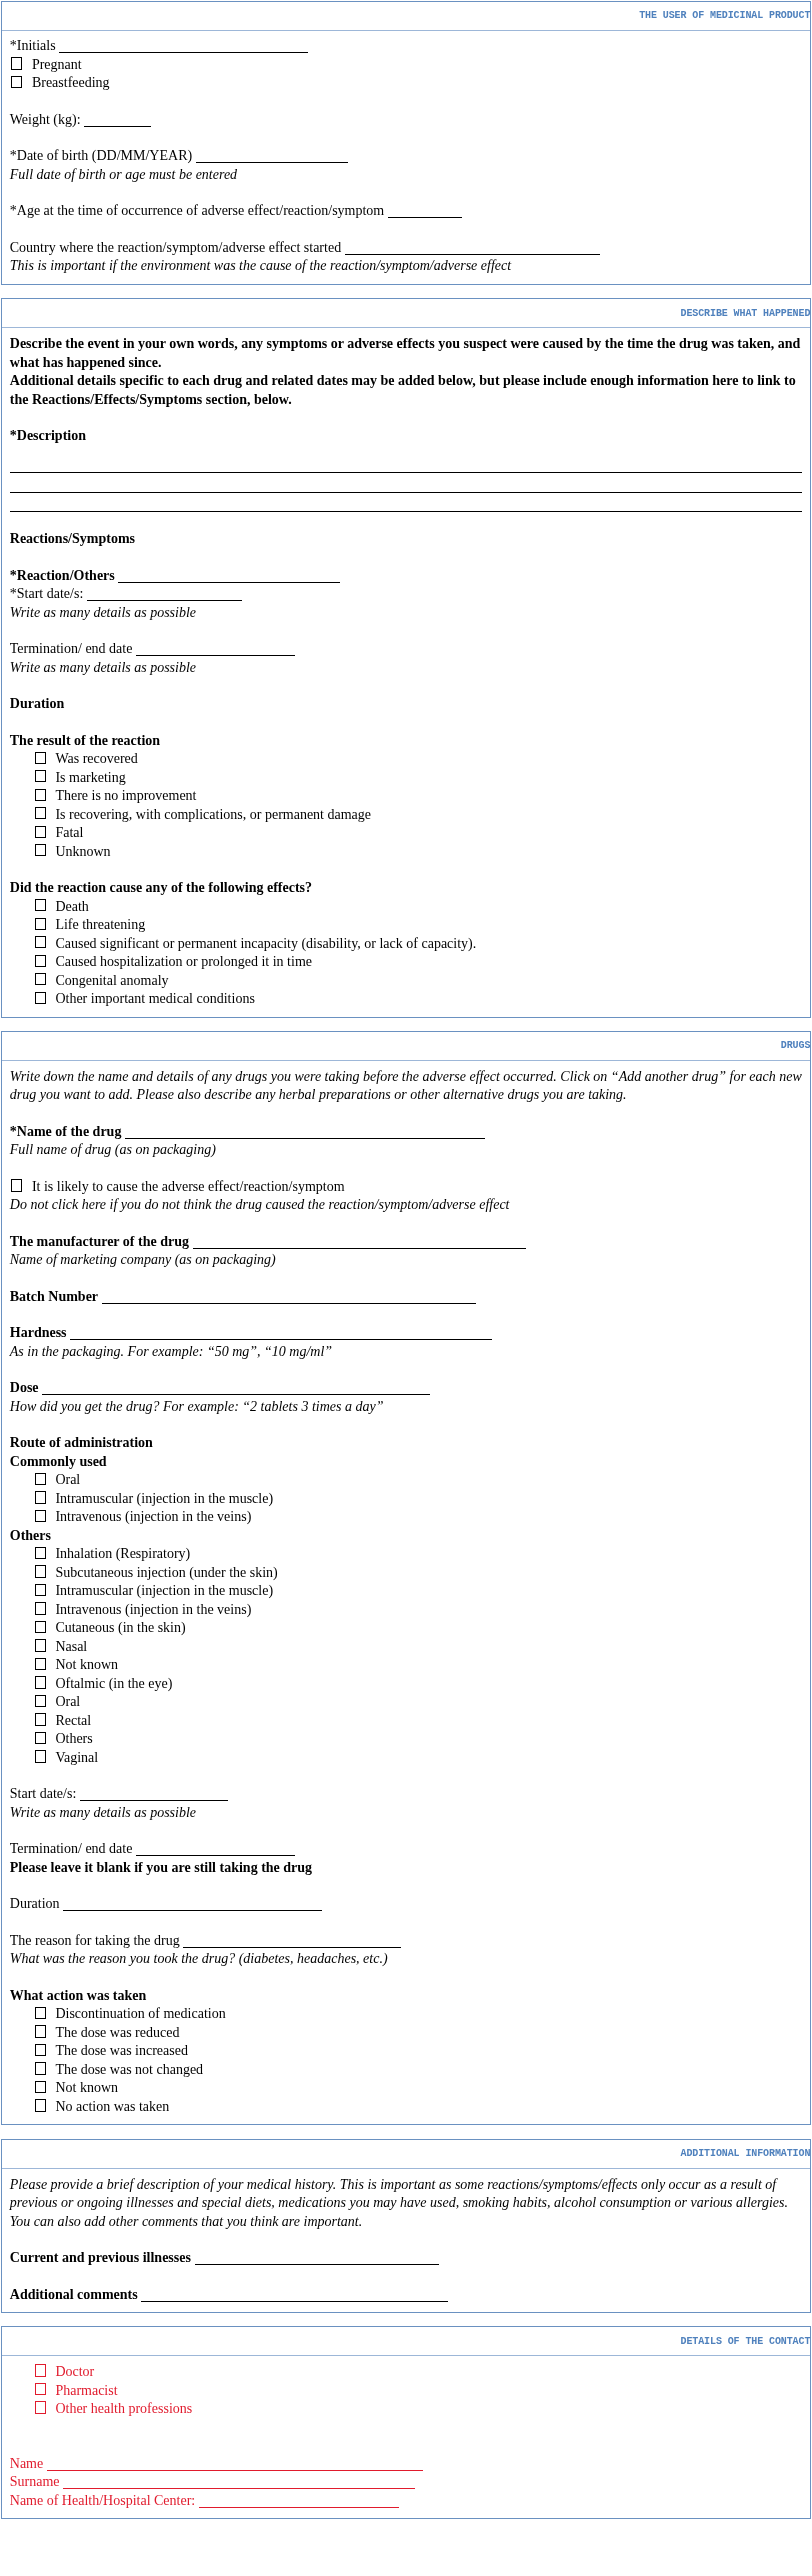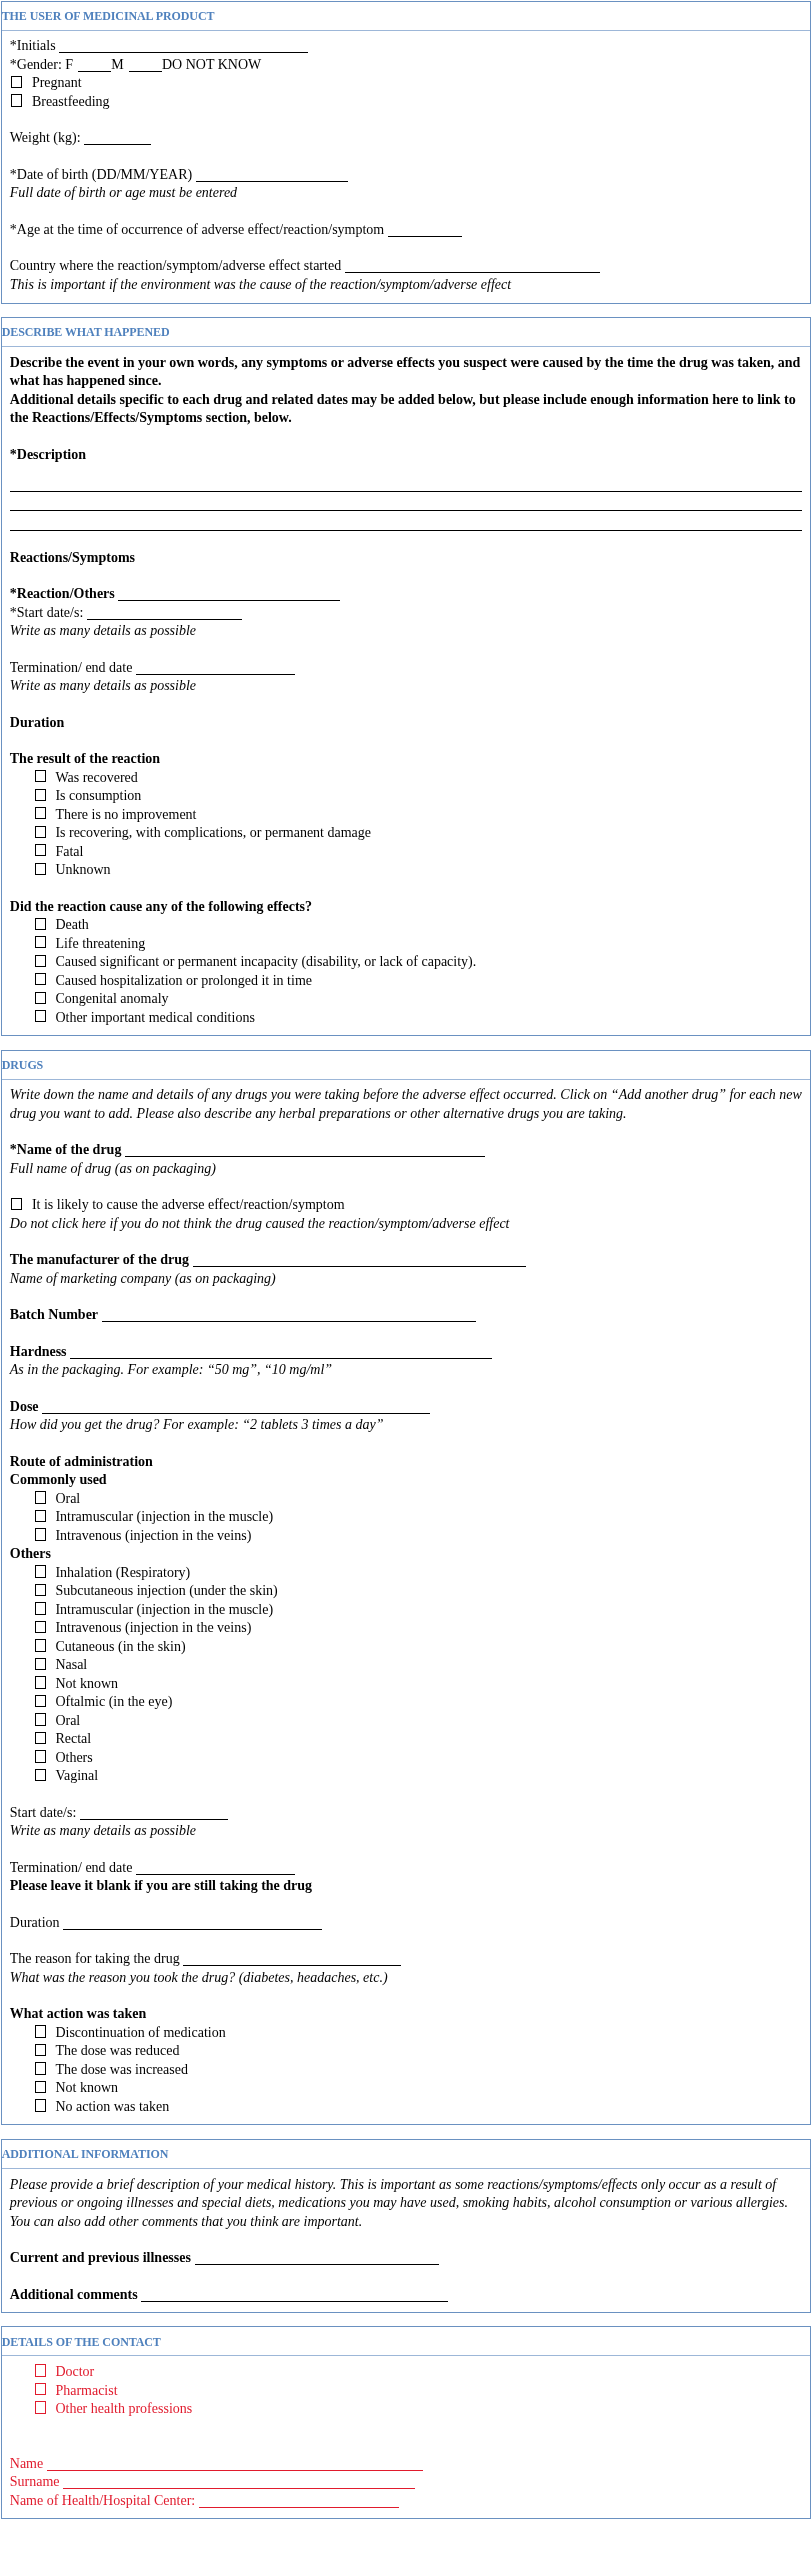--- a/index.html
+++ b/index.html
@@ -18,24 +18,24 @@
     color:var(--ink);
   }
   #form-root{padding:0.7px 0.7px 3px 0.7px;}
   .form-section{
     border:1.5px solid var(--border);
     margin:0 0 13.3px 0;
     background:#ffffff;
   }
   .form-section:last-child{margin-bottom:0;}
   .sec-header{
-    text-align:left;
-    font-family:Liberation Serif, serif;
+    text-align:right;
+    font-family:Liberation Mono, monospace;
     font-weight:bold;
-    font-size:12px;
+    font-size:10px;
     letter-spacing:-0.1px;
     color:var(--accent);
     padding:5.2px 0 4.4px 0;
     border-bottom:1.5px solid var(--sep);
   }
   .sec-body{padding:6.7px 8.1px 8.1px 8.1px;}
   .row{white-space:nowrap;}
   .b{font-weight:bold;}
   .note{font-style:italic;white-space:normal;}
   .txt{white-space:normal;font-weight:bold;}
@@ -70,21 +70,20 @@
   .red .line{border-bottom-color:var(--red);}
 </style>
 </head>
 <body>
 
 <div id="form-root">
     <section class="form-section">
       <div class="sec-header">THE USER OF MEDICINAL PRODUCT</div>
       <div class="sec-body">
         <div class="row"><span class="lbl">*Initials</span><span class="line" style="width: 249px;"></span></div>
-        <div class="row"><span class="seg-t">*Gender: F</span><span class="line" style="width: 33px;"></span><span class="seg-t">M</span><span class="line" style="width: 33px;"></span><span class="seg-t">DO NOT KNOW</span></div>
         <div class="chk lvl0"><span class="cb"></span><span class="lbl">Pregnant</span></div>
         <div class="chk lvl0"><span class="cb"></span><span class="lbl">Breastfeeding</span></div>
         <div class="gap"></div>
         <div class="row"><span class="lbl">Weight (kg):</span><span class="line" style="width: 67px;"></span></div>
         <div class="gap"></div>
         <div class="row"><span class="lbl">*Date of birth (DD/MM/YEAR)</span><span class="line" style="width: 152px;"></span></div>
         <div class="note">Full date of birth or age must be entered</div>
         <div class="gap"></div>
         <div class="row"><span class="lbl">*Age at the time of occurrence of adverse effect/reaction/symptom</span><span class="line" style="width: 74px;"></span></div>
         <div class="gap"></div>
@@ -110,21 +109,21 @@
         <div class="row"><span class="lbl">*Start date/s:</span><span class="line" style="width: 155px;"></span></div>
         <div class="note">Write as many details as possible</div>
         <div class="gap"></div>
         <div class="row"><span class="lbl">Termination/ end date</span><span class="line" style="width: 159px;"></span></div>
         <div class="note">Write as many details as possible</div>
         <div class="gap"></div>
         <div class="txt">Duration</div>
         <div class="gap"></div>
         <div class="txt">The result of the reaction</div>
         <div class="chk lvl1"><span class="cb"></span><span class="lbl">Was recovered</span></div>
-        <div class="chk lvl1"><span class="cb"></span><span class="lbl">Is consumption</span></div>
+        <div class="chk lvl1"><span class="cb"></span><span class="lbl">Is marketing</span></div>
         <div class="chk lvl1"><span class="cb"></span><span class="lbl">There is no improvement</span></div>
         <div class="chk lvl1"><span class="cb"></span><span class="lbl">Is recovering, with complications, or permanent damage</span></div>
         <div class="chk lvl1"><span class="cb"></span><span class="lbl">Fatal</span></div>
         <div class="chk lvl1"><span class="cb"></span><span class="lbl">Unknown</span></div>
         <div class="gap"></div>
         <div class="txt">Did the reaction cause any of the following effects?</div>
         <div class="chk lvl1"><span class="cb"></span><span class="lbl">Death</span></div>
         <div class="chk lvl1"><span class="cb"></span><span class="lbl">Life threatening</span></div>
         <div class="chk lvl1"><span class="cb"></span><span class="lbl">Caused significant or permanent incapacity (disability, or lack of capacity).</span></div>
         <div class="chk lvl1"><span class="cb"></span><span class="lbl">Caused hospitalization or prolonged it in time</span></div>
@@ -181,20 +180,21 @@
         <div class="gap"></div>
         <div class="row"><span class="lbl">Duration</span><span class="line" style="width: 259px;"></span></div>
         <div class="gap"></div>
         <div class="row"><span class="lbl">The reason for taking the drug</span><span class="line" style="width: 218px;"></span></div>
         <div class="note">What was the reason you took the drug? (diabetes, headaches, etc.)</div>
         <div class="gap"></div>
         <div class="txt b">What action was taken</div>
         <div class="chk lvl1"><span class="cb"></span><span class="lbl">Discontinuation of medication</span></div>
         <div class="chk lvl1"><span class="cb"></span><span class="lbl">The dose was reduced</span></div>
         <div class="chk lvl1"><span class="cb"></span><span class="lbl">The dose was increased</span></div>
+        <div class="chk lvl1"><span class="cb"></span><span class="lbl">The dose was not changed</span></div>
         <div class="chk lvl1"><span class="cb"></span><span class="lbl">Not known</span></div>
         <div class="chk lvl1"><span class="cb"></span><span class="lbl">No action was taken</span></div>
       </div>
     </section>
     <section class="form-section">
       <div class="sec-header">ADDITIONAL INFORMATION</div>
       <div class="sec-body">
         <div class="note">Please provide a brief description of your medical history. This is important as some reactions/symptoms/effects only occur as a result of previous or ongoing illnesses and special diets, medications you may have used, smoking habits, alcohol consumption or various allergies. You can also add other comments that you think are important.</div>
         <div class="gap"></div>
         <div class="row"><span class="lbl b">Current and previous illnesses</span><span class="line" style="width: 244px;"></span></div>

